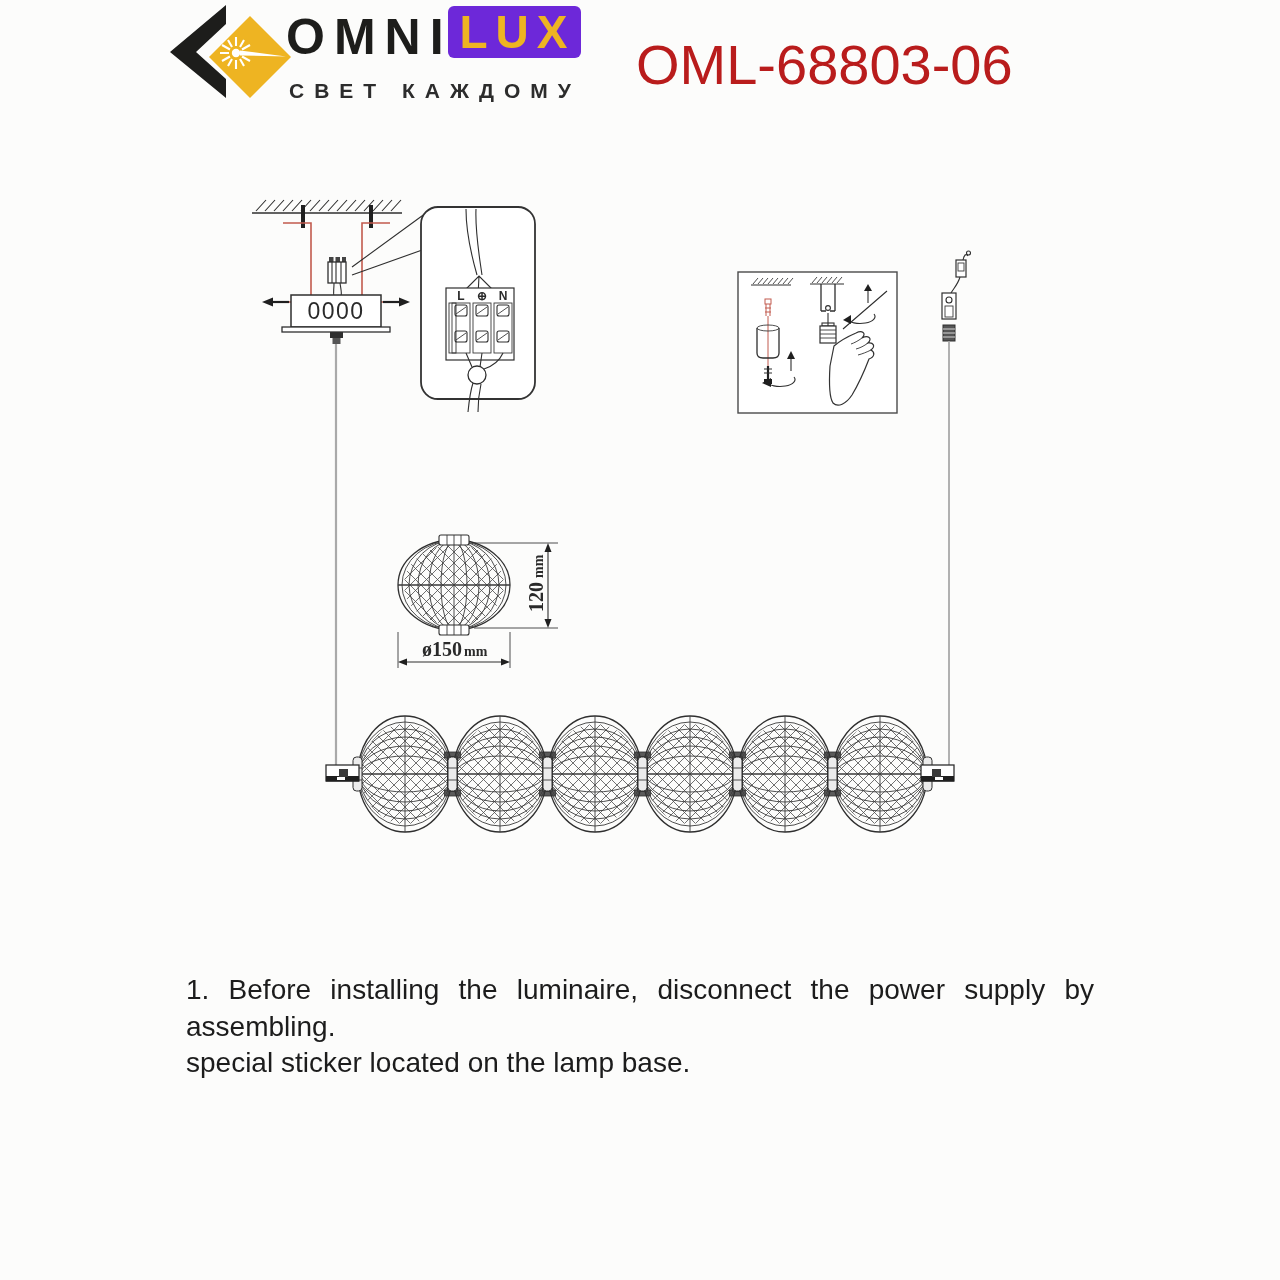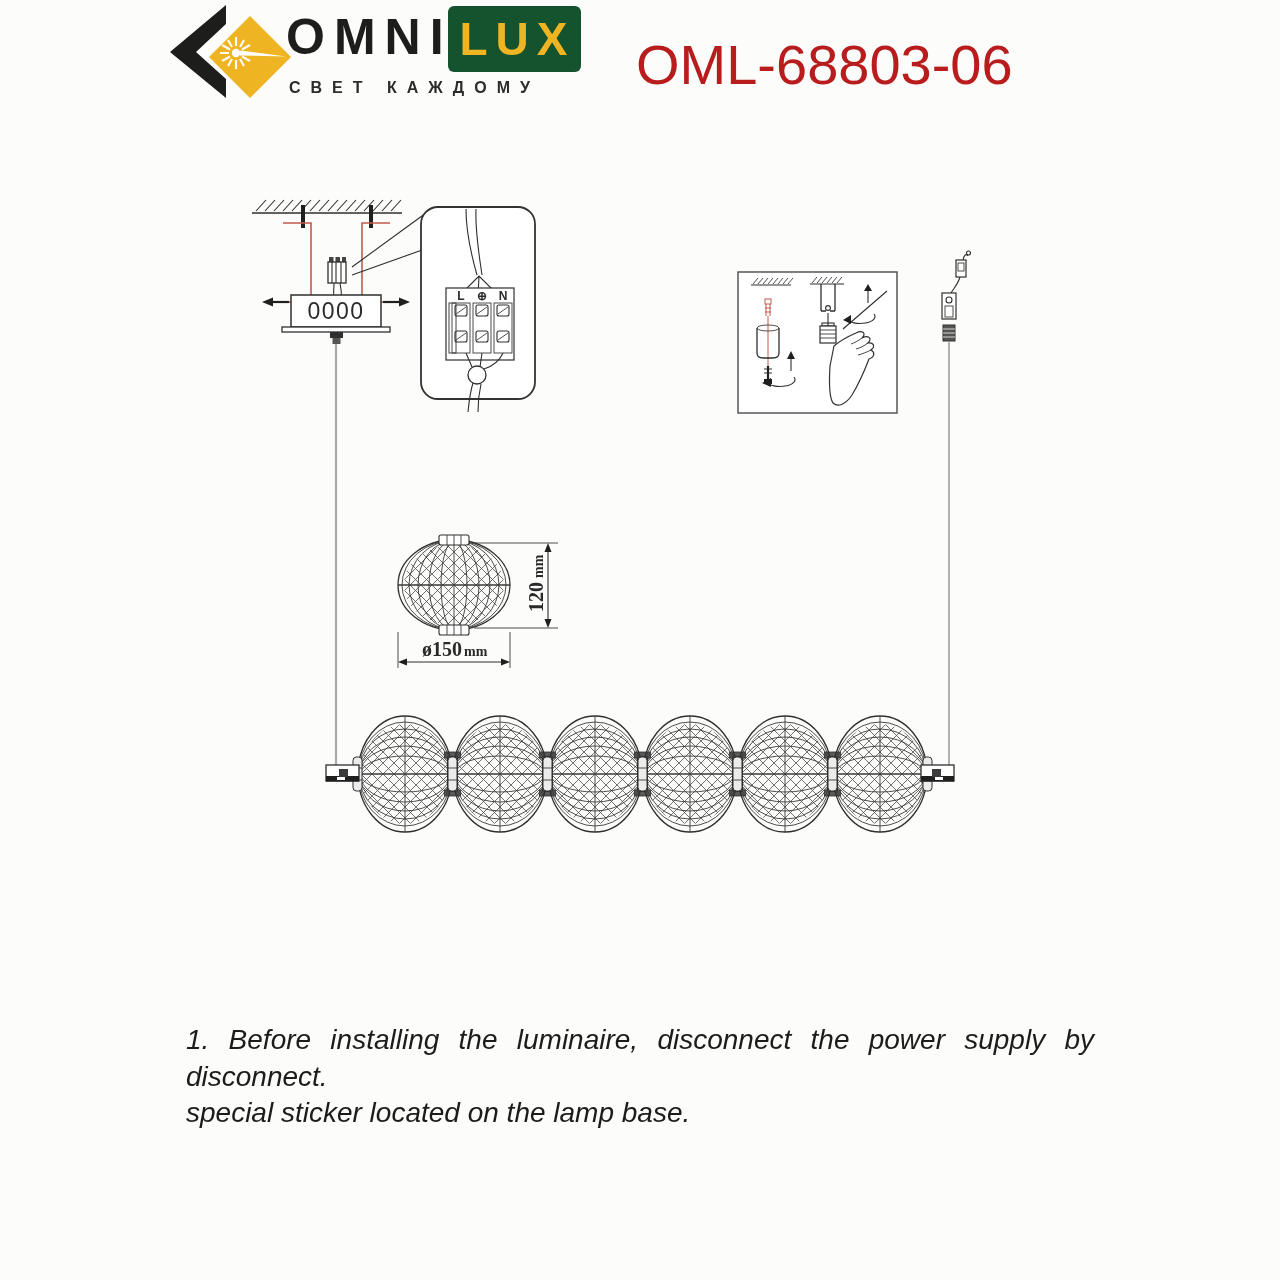--- a/index.html
+++ b/index.html
@@ -1,27 +1,27 @@
 <!DOCTYPE html>
 <html><head>
 <meta charset="utf-8">
 <style>
   html,body{margin:0;padding:0;background:#e9e9e9;}
   #sheet{position:relative;width:1280px;height:1280px;background:#fcfcfb;overflow:hidden;
          font-family:"Liberation Sans", sans-serif;}
   .abs{position:absolute;}
   
   #brand-primary{left:286px;top:8px;font-size:50px;font-weight:700;letter-spacing:9px;color:#1d1d1b;}
-  #lux-box{left:448px;top:6px;width:133px;height:66px;background:#14532d;border-radius:6px;
+  #lux-box{left:448px;top:6px;width:133px;height:52px;background:#6d28d9;border-radius:6px;
            display:flex;align-items:center;justify-content:center;}
   #brand-secondary{font-size:46px;font-weight:700;letter-spacing:8px;color:#eeb422;padding-left:6px;}
-  #tagline{left:289px;top:79px;font-size:16px;font-weight:600;letter-spacing:10px;color:#2c2c2c;}
+  #tagline{left:289px;top:79px;font-size:21px;font-weight:600;letter-spacing:10px;color:#2c2c2c;}
   #model{left:636px;top:32px;font-size:56px;font-weight:400;letter-spacing:0px;color:#b91c1c;}
   
-  #instructions{left:186px;top:1022px;width:908px;font-size:28px;line-height:36.5px;color:#1c1c1c;font-style:italic;}
+  #instructions{left:186px;top:972px;width:908px;font-size:28px;line-height:36.5px;color:#1c1c1c;}
   #instructions .line{white-space:normal;}
   #instructions .j{text-align:justify;text-align-last:justify;}
   
   svg .s{stroke:#2f2f2f;fill:none;stroke-width:1.3px;}
   svg .t{stroke:#3a3a3a;fill:none;stroke-width:.9px;}
   svg .w1{stroke:#2f2f2f;fill:none;stroke-width:1.1px;}
   svg .red{stroke:#c15a4e;fill:none;stroke-width:1.6px;}
   svg .redthin{stroke:#c15a4e;fill:none;stroke-width:1px;}
   svg .wire{stroke:#a9a9a9;fill:none;}
   svg .mesh{fill:url(#mesh);stroke:none;}
@@ -278,17 +278,17 @@
 
   <div class="abs" id="brand-primary">OMNI</div>
   <div class="abs" id="lux-box">
     <span id="brand-secondary">LUX</span>
   </div>
   <div class="abs" id="tagline">СВЕТ КАЖДОМУ</div>
   <div class="abs" id="model">OML-68803-06</div>
 
   <div class="abs" id="instructions">
     <div class="line j">1. Before installing the luminaire, disconnect the power supply by</div>
-    <div class="line">disconnect.</div>
+    <div class="line">assembling.</div>
     <div class="line">special sticker located on the lamp base.</div>
   </div>
 
 </div>
 
 </body></html>

